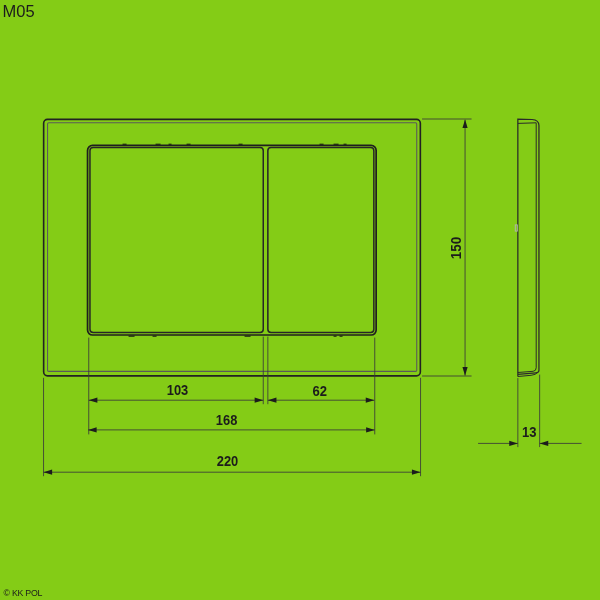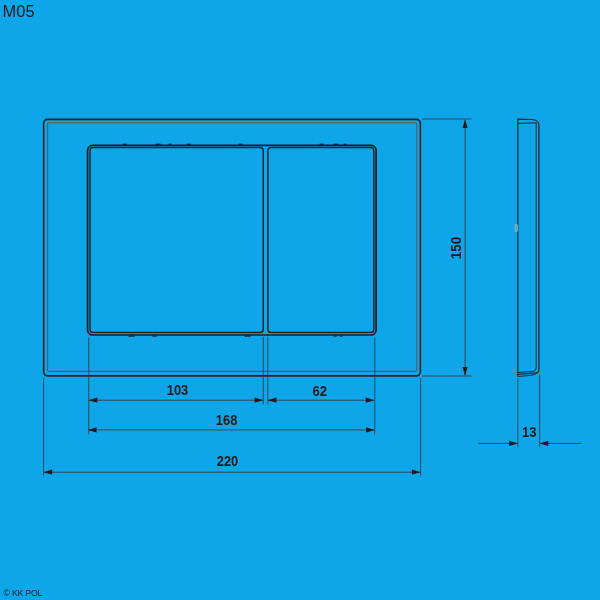--- a/index.html
+++ b/index.html
@@ -1,16 +1,16 @@
 <!DOCTYPE html>
 <html><head>
 <meta charset="utf-8">
 <style>
   html,body{margin:0;padding:0;background:#ffffff;}
-  .page{position:relative;width:600px;height:600px;background:#0ea5e9;font-family:"Liberation Sans",sans-serif;}
+  .page{position:relative;width:600px;height:600px;background:#84cc16;font-family:"Liberation Sans",sans-serif;}
   svg{position:absolute;left:0;top:0;}
   text{font-family:"Liberation Sans",sans-serif;fill:#1c1c1c;}
 </style>
 </head>
 <body>
 <div class="page">
 <svg width="600" height="600" viewBox="0 0 600 600">
 <g transform="translate(0.55,0.6)">
 
   <text x="1.95" y="16.60" font-size="16.5" letter-spacing="0" fill="#4d4d4d">M05</text>

